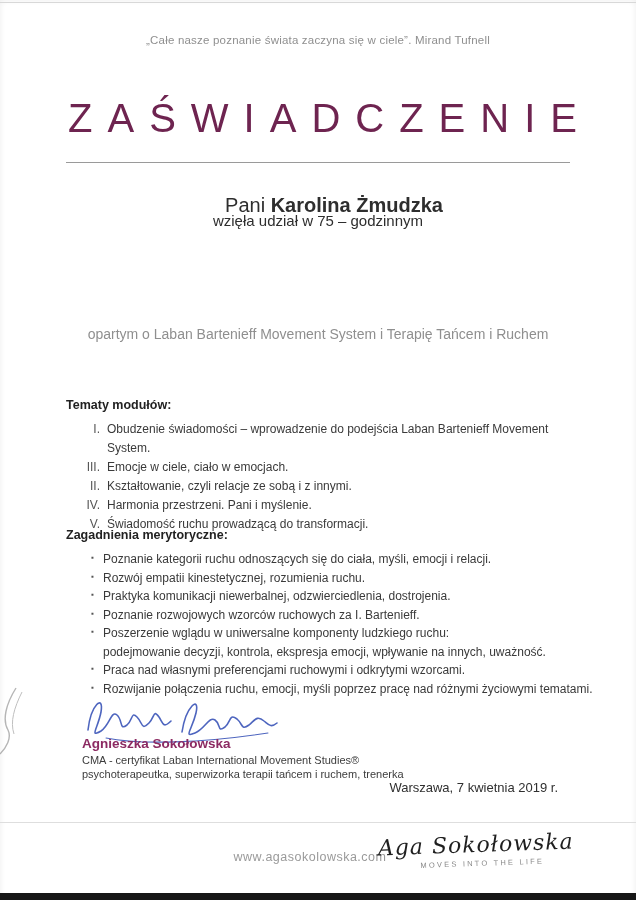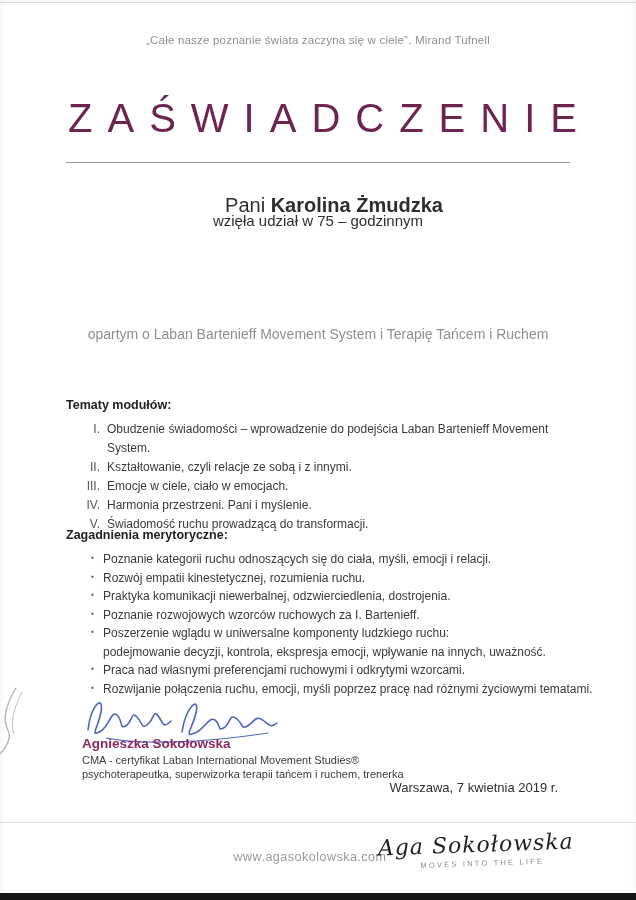--- a/index.html
+++ b/index.html
@@ -71,26 +71,26 @@
 
   <div class="course-subtitle">opartym o  Laban Bartenieff Movement System i Terapię Tańcem i Ruchem</div>
 
   <div class="section-heading modules-heading">Tematy modułów:</div>
   <div class="modules-list">
     <div class="module-row">
       <span class="module-numeral">I.</span>
       <span>Obudzenie świadomości – wprowadzenie do podejścia Laban Bartenieff Movement System.</span>
     </div>
     <div class="module-row">
+      <span class="module-numeral">III.</span>
+      <span>Emocje w ciele, ciało w emocjach.</span>
+    </div>
+    <div class="module-row">
       <span class="module-numeral">II.</span>
       <span>Kształtowanie, czyli relacje ze sobą i z innymi.</span>
-    </div>
-    <div class="module-row">
-      <span class="module-numeral">III.</span>
-      <span>Emocje w ciele, ciało w emocjach.</span>
     </div>
     <div class="module-row">
       <span class="module-numeral">IV.</span>
       <span>Harmonia przestrzeni. Pani i myślenie.</span>
     </div>
     <div class="module-row">
       <span class="module-numeral">V.</span>
       <span>Świadomość ruchu prowadzącą do transformacji.</span>
     </div>
   </div>

